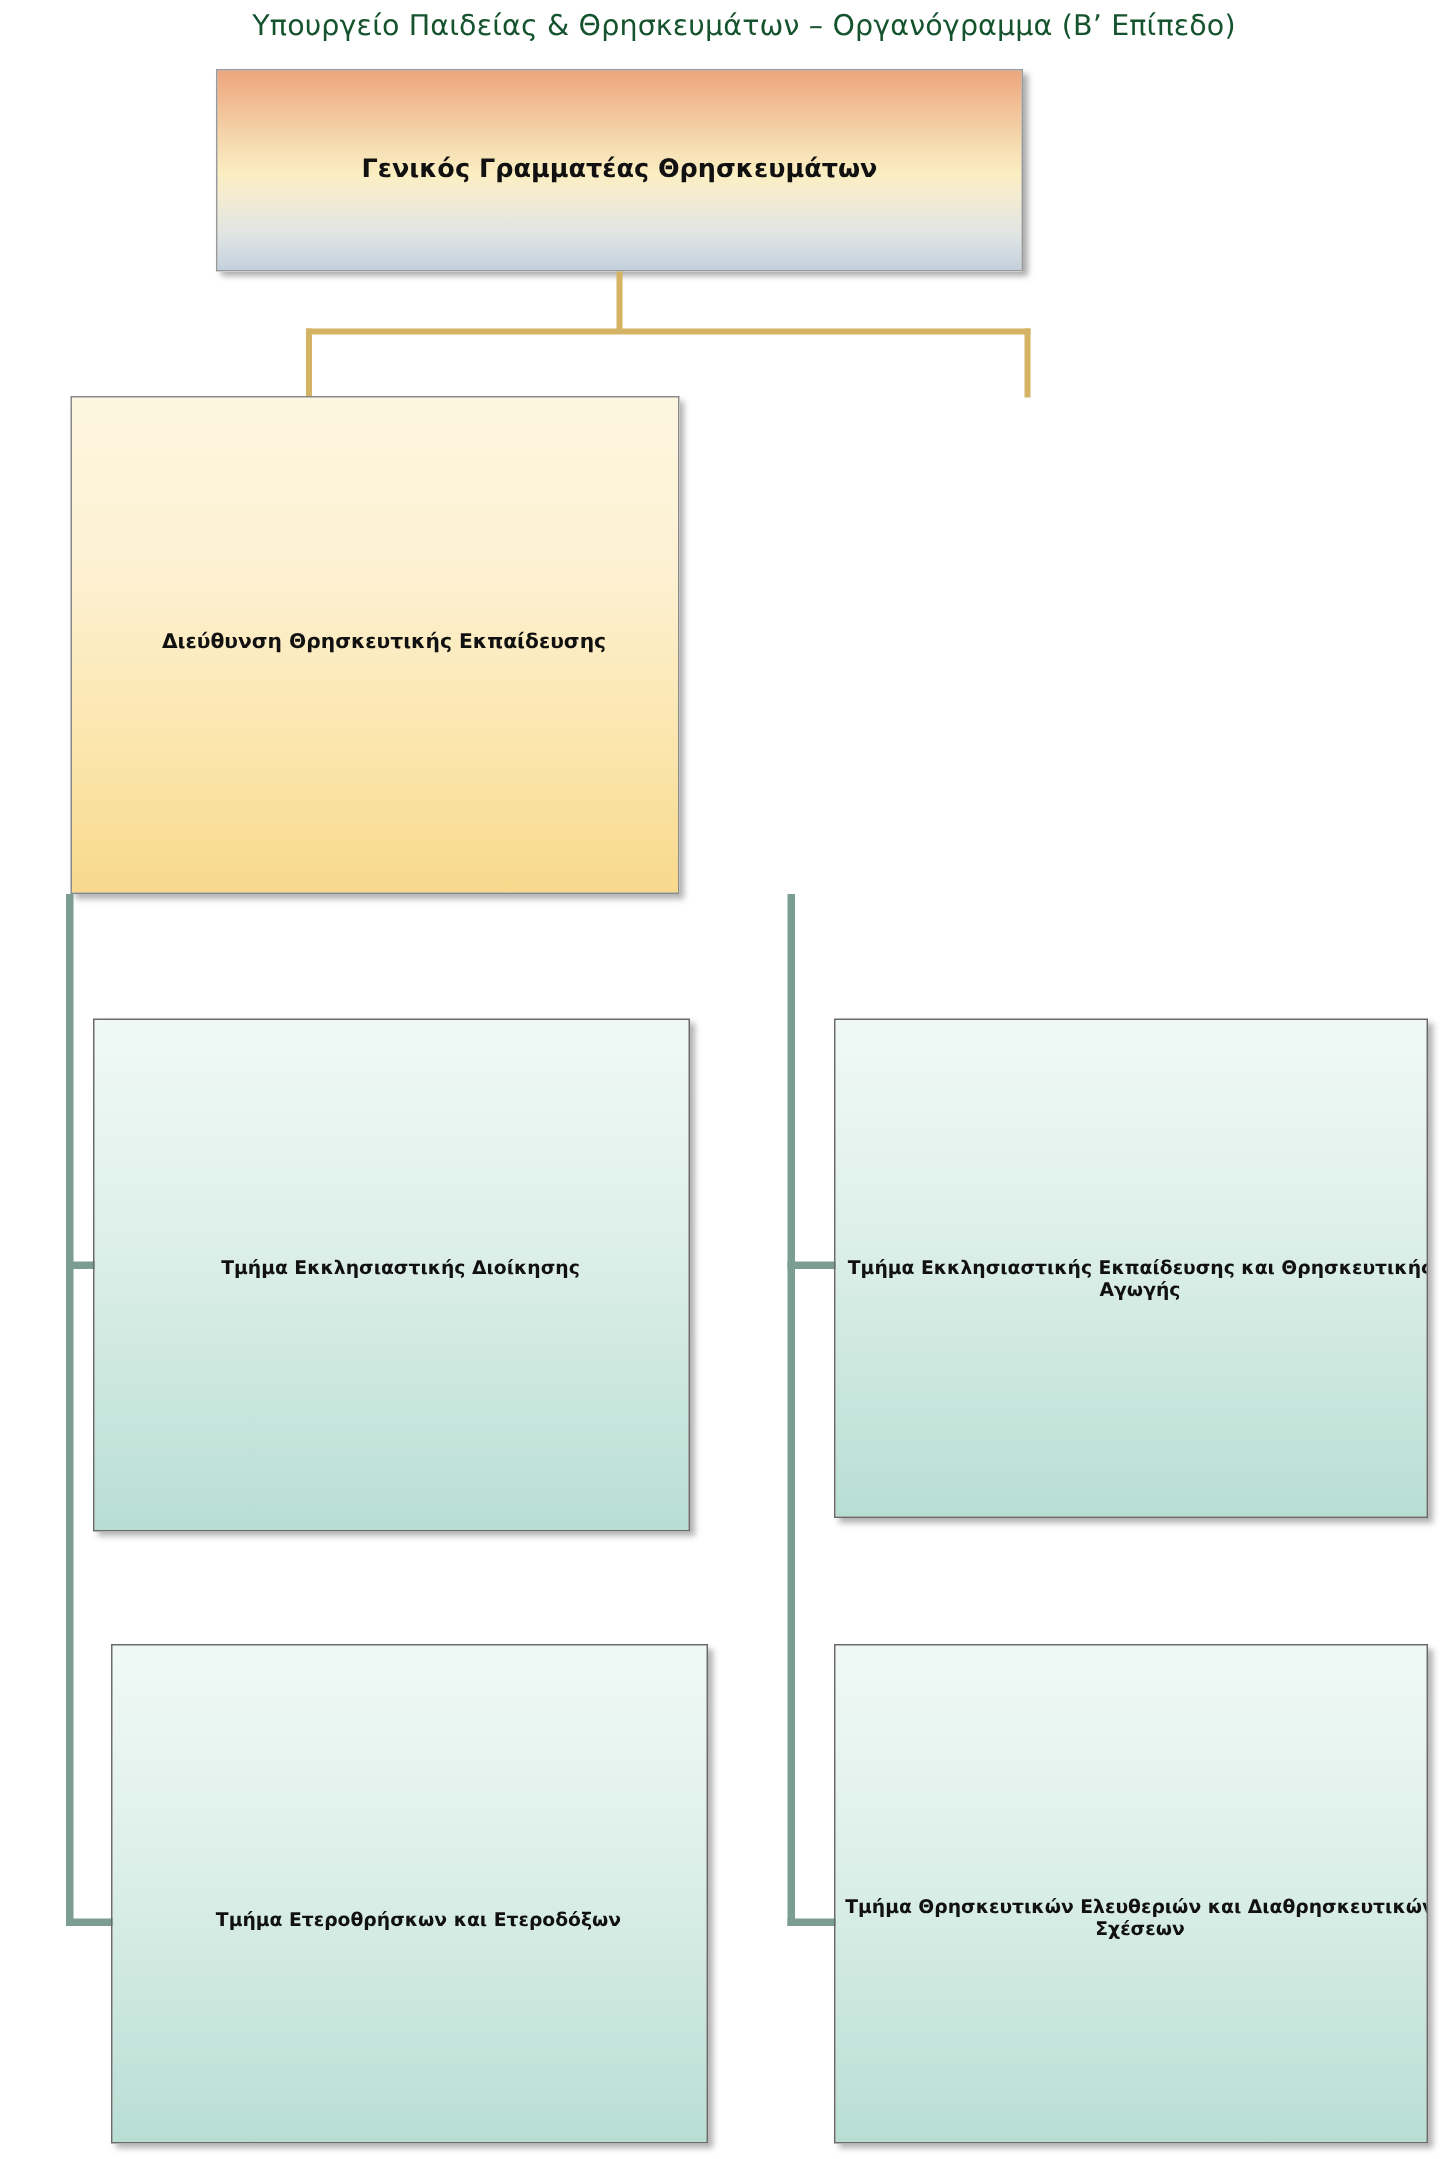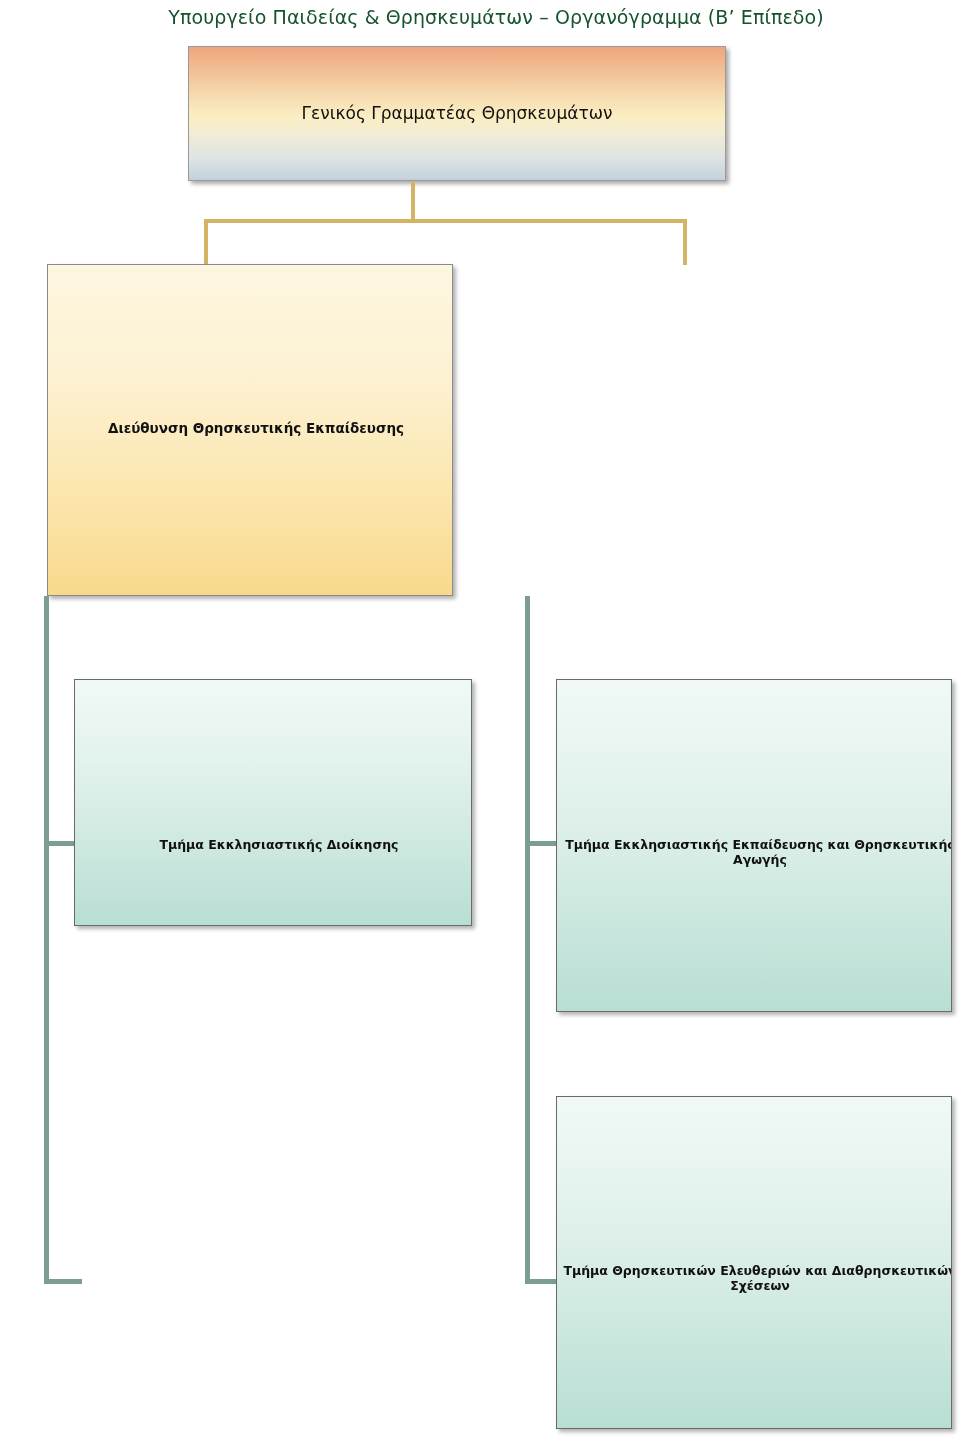--- a/index.html
+++ b/index.html
@@ -62,22 +62,21 @@
         #eda67e 0%,
         #f0b289 9%,
         #f5d7ad 34%,
         #fbeec2 52%,
         #f3ecd3 64%,
         #dde3e4 84%,
         #c3d0dc 100%);
     border: 1px solid #9a9a9a;
     box-shadow: 3px 3px 4px rgba(0,0,0,0.33);
     font-size: 17px;
-    font-weight: 400;
-    margin-left: 44px;
+    font-weight: 700;
   }
   .node.level0 .label { align-self: center; }
 
   
   .node.level1 {
     background: linear-gradient(to bottom,
         #fdf6e0 0%,
         #fdf1d2 35%,
         #fbe5ab 72%,
         #f8d98c 100%);
@@ -143,26 +142,29 @@
 
 
   <div class="conn green" style="left:44px; top:596px; width:5px; height:688px;"></div>
   <div class="conn green" style="left:44px; top:841px; width:38px; height:5px;"></div>
   <div class="conn green" style="left:44px; top:1279px; width:38px; height:5px;"></div>
 
   <div class="conn green" style="left:525px; top:596px; width:5px; height:688px;"></div>
   <div class="conn green" style="left:525px; top:841px; width:38px; height:5px;"></div>
   <div class="conn green" style="left:525px; top:1279px; width:38px; height:5px;"></div>
 
-  <div class="node level2" style="left:74px; top:679px; width:398px; height:247px;">
+  <div class="node level2" style="left:62px; top:679px; width:398px; height:342px;">
     <span class="label pin" style="top:157px;">Τμήμα Εκκλησιαστικής Διοίκησης</span>
   </div>
 
   <div class="node level2" style="left:556px; top:679px; width:396px; height:333px;">
     <span class="label pin" style="top:157px;">Τμήμα Εκκλησιαστικής Εκπαίδευσης και Θρησκευτικής Αγωγής</span>
   </div>
 
+  <div class="node level2" style="left:74px; top:1096px; width:398px; height:333px;">
+    <span class="label pin" style="top:175px;">Τμήμα Ετεροθρήσκων και Ετεροδόξων</span>
+  </div>
 
   <div class="node level2" style="left:556px; top:1096px; width:396px; height:333px;">
     <span class="label pin" style="top:166px;">Τμήμα Θρησκευτικών Ελευθεριών και Διαθρησκευτικών Σχέσεων</span>
   </div>
 
 </div>
 
 </body></html>

